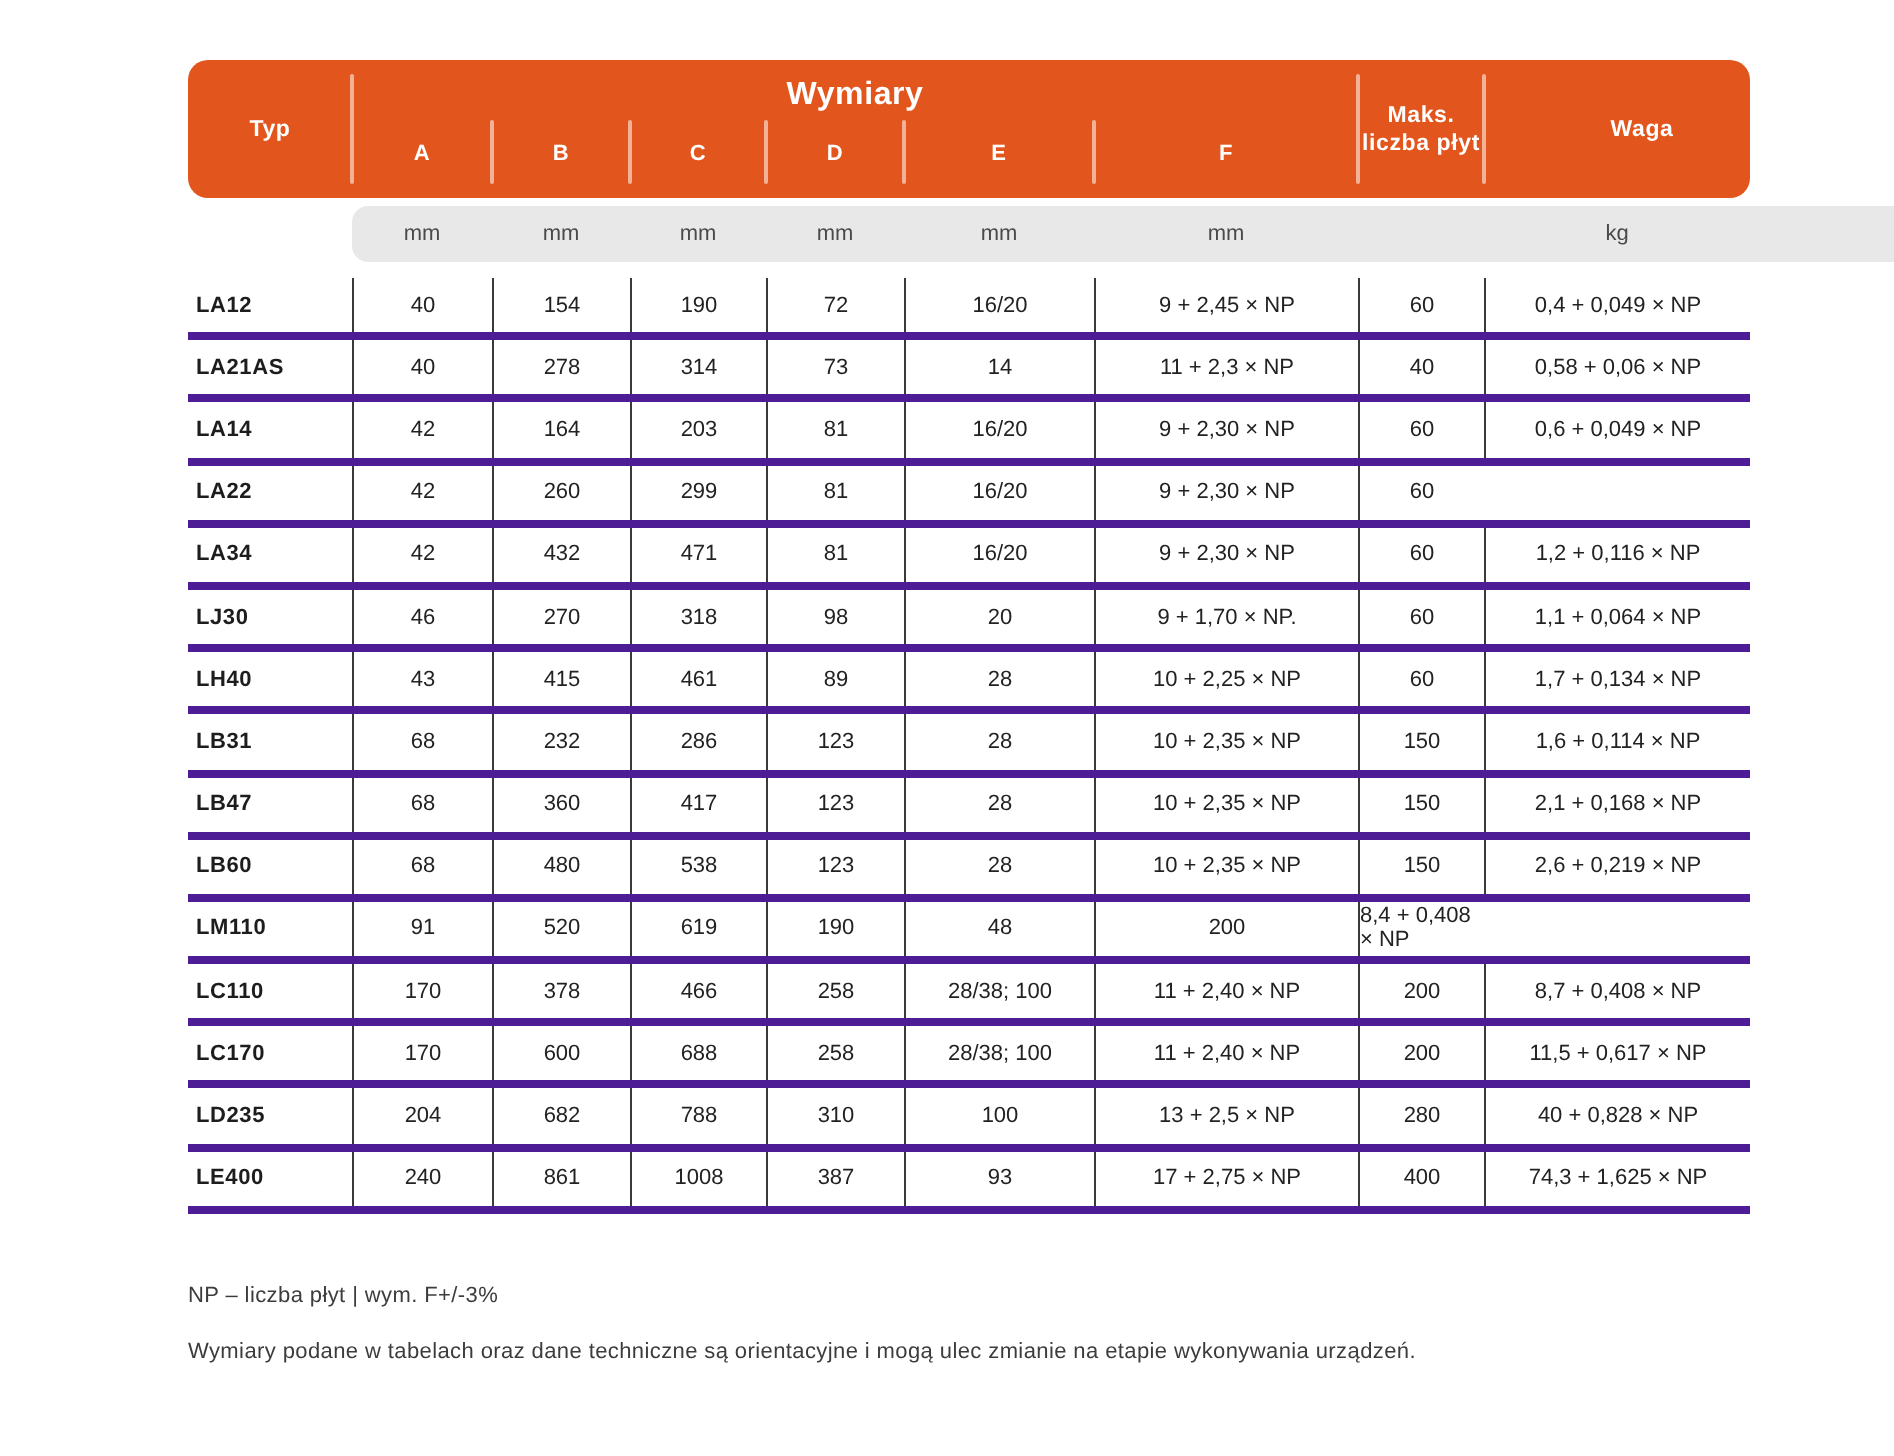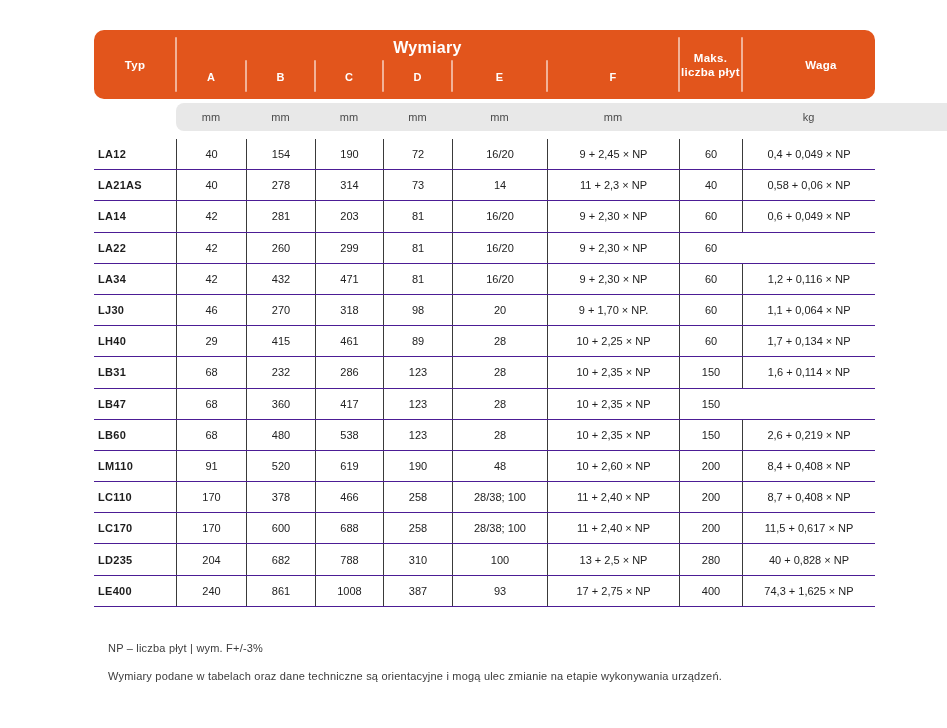--- a/index.html
+++ b/index.html
@@ -45,28 +45,28 @@
     grid-template-columns:70px 69px 68px 69px 95px 132px 63px 133px;
   }
   .ucell { display:flex; align-items:center; justify-content:center; font-size:11px; color:#4a4a4a; }
 
   
   .tbody { margin-top:8px; }
   .trow {
     display:grid;
     grid-template-columns:82px 70px 69px 68px 69px 95px 132px 63px 133px;
     height:31.2px;
-    border-bottom:1px solid #4c1d95;
+    border-bottom:4px solid #4c1d95;
   }
   .cell { display:flex; align-items:center; justify-content:center; font-size:11px; color:#222222; height:100%; }
   .typ-cell { justify-content:flex-start; padding-left:4px; font-weight:700; letter-spacing:.3px; color:#1d1d1d; }
   .cell.val { border-left:1px solid #3a3a3a; }
 
   
-  .footnotes { position:absolute; left:108px; top:642px; font-size:11px; color:#3c3c3c; }
+  .footnotes { position:absolute; left:94px; top:642px; font-size:11px; color:#3c3c3c; }
   .footnotes .fline { margin-bottom:16px; letter-spacing:.2px; }
 </style>
 </head>
 <body>
 
 <div class="page">
 
   <div class="spec-table">
 
     <div class="thead">
@@ -124,21 +124,21 @@
           <div class="cell val">314</div>
           <div class="cell val">73</div>
           <div class="cell val">14</div>
           <div class="cell val">11 + 2,3 × NP</div>
           <div class="cell val">40</div>
           <div class="cell val">0,58 + 0,06 × NP</div>
         </div>
         <div class="trow">
     <div class="cell typ-cell">LA14</div>
   <div class="cell val">42</div>
-          <div class="cell val">281</div>
+          <div class="cell val">164</div>
           <div class="cell val">203</div>
           <div class="cell val">81</div>
           <div class="cell val">16/20</div>
           <div class="cell val">9 + 2,30 × NP</div>
           <div class="cell val">60</div>
           <div class="cell val">0,6 + 0,049 × NP</div>
         </div>
         <div class="trow">
     <div class="cell typ-cell">LA22</div>
   <div class="cell val">42</div>
@@ -166,21 +166,21 @@
           <div class="cell val">270</div>
           <div class="cell val">318</div>
           <div class="cell val">98</div>
           <div class="cell val">20</div>
           <div class="cell val">9 + 1,70 × NP.</div>
           <div class="cell val">60</div>
           <div class="cell val">1,1 + 0,064 × NP</div>
         </div>
         <div class="trow">
     <div class="cell typ-cell">LH40</div>
-  <div class="cell val">29</div>
+  <div class="cell val">43</div>
           <div class="cell val">415</div>
           <div class="cell val">461</div>
           <div class="cell val">89</div>
           <div class="cell val">28</div>
           <div class="cell val">10 + 2,25 × NP</div>
           <div class="cell val">60</div>
           <div class="cell val">1,7 + 0,134 × NP</div>
         </div>
         <div class="trow">
     <div class="cell typ-cell">LB31</div>
@@ -195,40 +195,40 @@
         </div>
         <div class="trow">
     <div class="cell typ-cell">LB47</div>
   <div class="cell val">68</div>
           <div class="cell val">360</div>
           <div class="cell val">417</div>
           <div class="cell val">123</div>
           <div class="cell val">28</div>
           <div class="cell val">10 + 2,35 × NP</div>
           <div class="cell val">150</div>
+          <div class="cell val">2,1 + 0,168 × NP</div>
         </div>
         <div class="trow">
     <div class="cell typ-cell">LB60</div>
   <div class="cell val">68</div>
           <div class="cell val">480</div>
           <div class="cell val">538</div>
           <div class="cell val">123</div>
           <div class="cell val">28</div>
           <div class="cell val">10 + 2,35 × NP</div>
           <div class="cell val">150</div>
           <div class="cell val">2,6 + 0,219 × NP</div>
         </div>
         <div class="trow">
     <div class="cell typ-cell">LM110</div>
   <div class="cell val">91</div>
           <div class="cell val">520</div>
           <div class="cell val">619</div>
           <div class="cell val">190</div>
           <div class="cell val">48</div>
-          <div class="cell val">10 + 2,60 × NP</div>
           <div class="cell val">200</div>
           <div class="cell val">8,4 + 0,408 × NP</div>
         </div>
         <div class="trow">
     <div class="cell typ-cell">LC110</div>
   <div class="cell val">170</div>
           <div class="cell val">378</div>
           <div class="cell val">466</div>
           <div class="cell val">258</div>
           <div class="cell val">28/38; 100</div>

